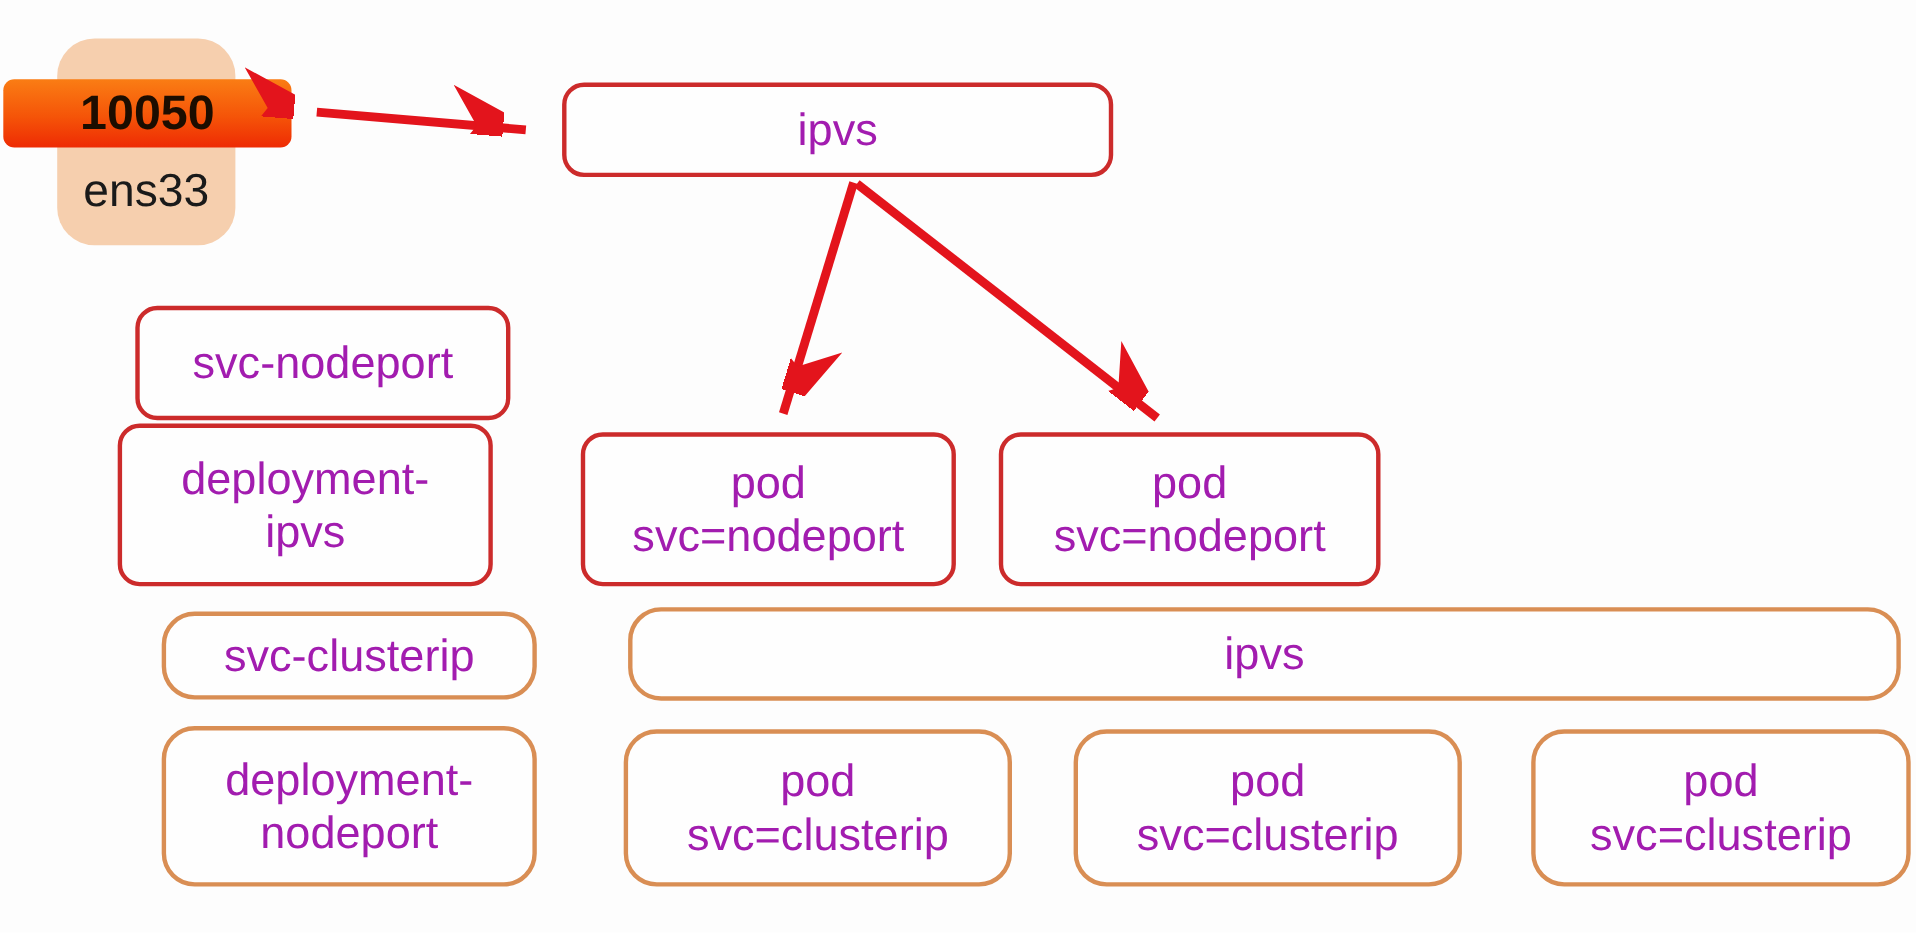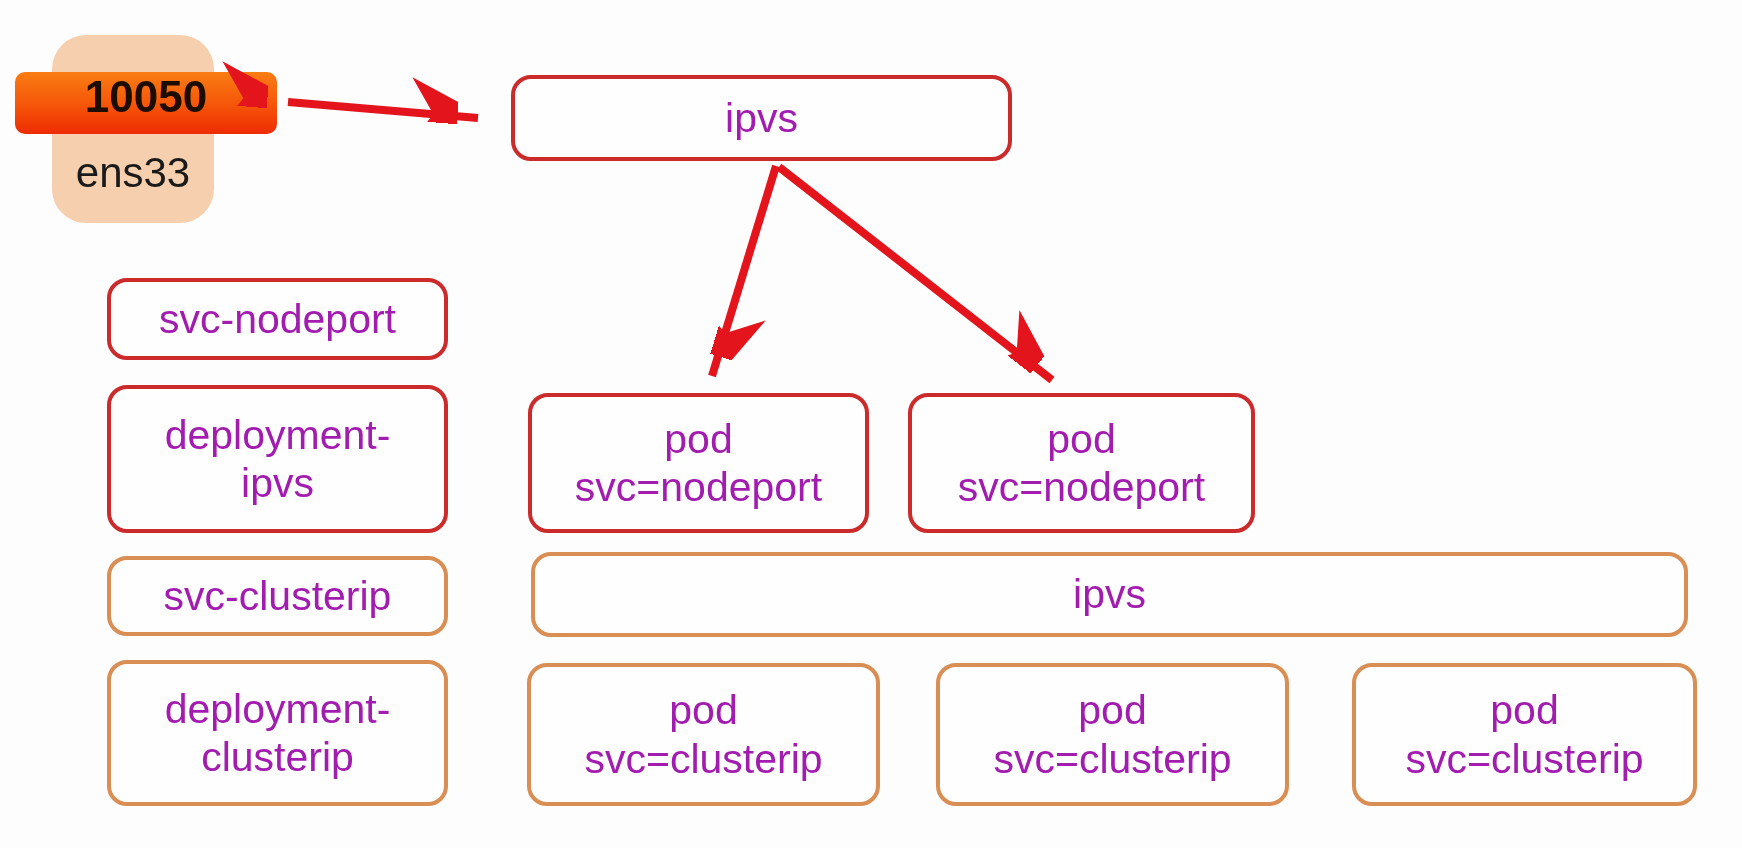--- a/index.html
+++ b/index.html
@@ -22,41 +22,43 @@
     line-height:1.18;
     color:#a21caf;
     box-sizing:border-box;
   }
   .red-box{
     border:4px solid #cc2b2b;
     border-radius:20px;
   }
   .orange-box{
     border:4px solid #d98e54;
-    border-radius:20px;
+    border-radius:30px;
+    margin-left:40px;
   }
   .node-panel{
     position:absolute;
     left:52px;top:35px;width:162px;height:188px;
     background:#f6cfae;
     border-radius:34px;
     display:flex;
     align-items:flex-end;
     justify-content:center;
     padding-bottom:26px;
     box-sizing:border-box;
     font-size:42px;
     color:#1a1a1a;
   }
   .port-pill{
     position:absolute;
-    left:15px;top:72px;width:262px;height:62px;
+    left:3px;top:72px;width:262px;height:62px;
     background:linear-gradient(to bottom,#fa7d14 0%,#f55408 55%,#ee2b04 100%);
     border-radius:10px;
     display:flex;
+    align-items:center;
     justify-content:center;
     font-size:44px;
     font-weight:bold;
     color:#1c0d00;
   }
   #arrow-layer{
     position:absolute;
     left:0;top:0;width:1742px;height:848px;
     pointer-events:none;
   }
@@ -70,36 +72,36 @@
     <span>ens33</span>
   </div>
   <div class="port-pill">
     <span>10050</span>
   </div>
 
   <div class="box red-box" style="left:511px;top:75px;width:501px;height:86px;">
     <span>ipvs</span>
   </div>
 
-  <div class="box red-box" style="left:107px;top:278px;width:341px;height:82px;">
+  <div class="box red-box" style="left:123px;top:278px;width:341px;height:104px;">
     <span>svc-nodeport</span>
   </div>
 
   <div class="box red-box" style="left:107px;top:385px;width:341px;height:148px;">
     <span>deployment-</span>
     <span>ipvs</span>
   </div>
 
   <div class="box orange-box" style="left:107px;top:556px;width:341px;height:80px;">
     <span>svc-clusterip</span>
   </div>
 
   <div class="box orange-box" style="left:107px;top:660px;width:341px;height:146px;">
     <span>deployment-</span>
-    <span>clusterip</span>
+    <span>nodeport</span>
   </div>
 
   <div class="box red-box" style="left:528px;top:393px;width:341px;height:140px;">
     <span>pod</span>
     <span>svc=nodeport</span>
   </div>
 
   <div class="box red-box" style="left:908px;top:393px;width:347px;height:140px;">
     <span>pod</span>
     <span>svc=nodeport</span>

